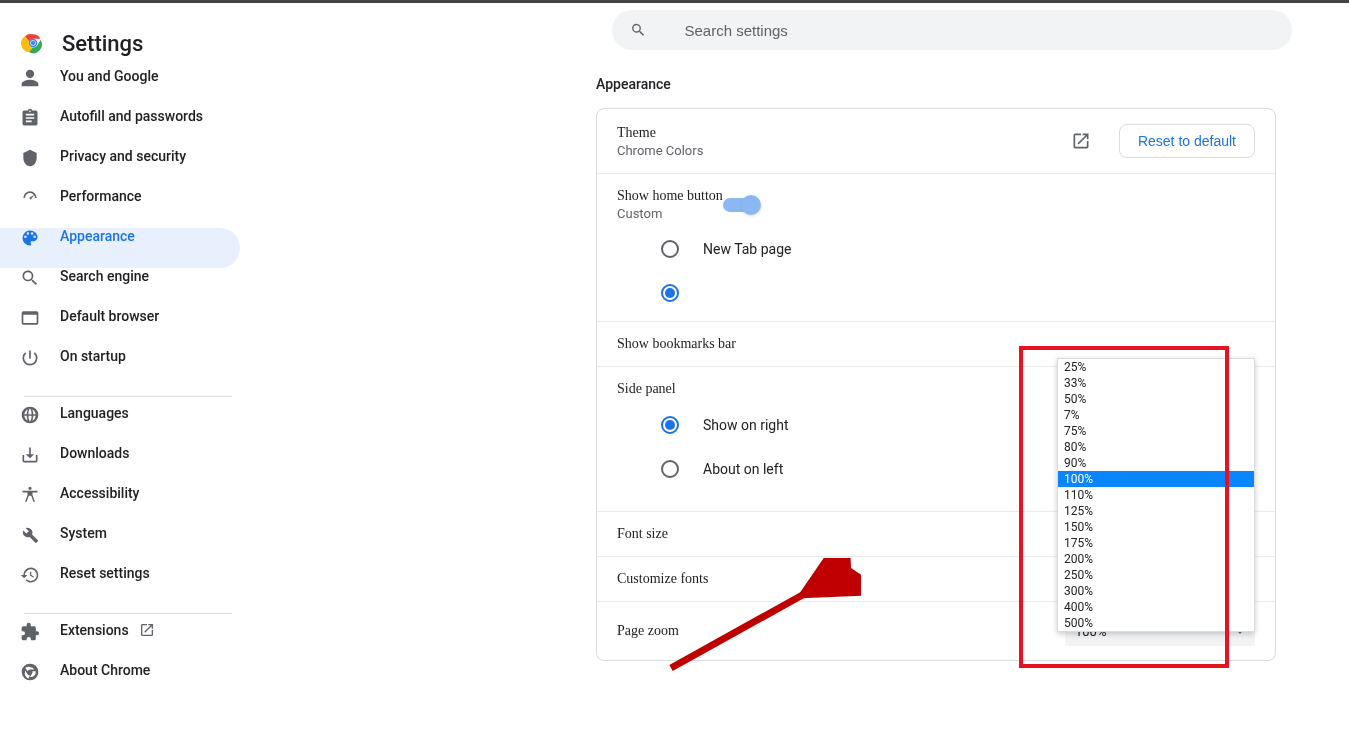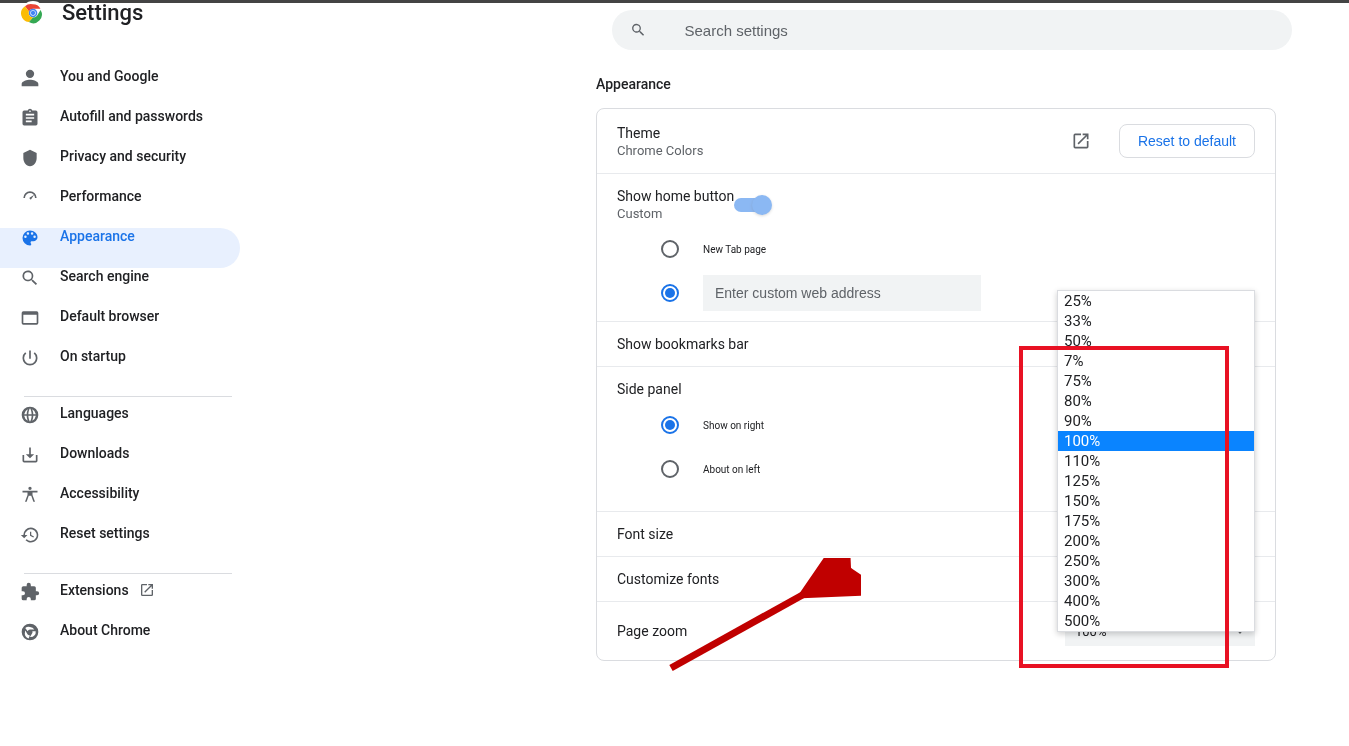--- a/index.html
+++ b/index.html
@@ -1,19 +1,19 @@
 <!DOCTYPE html>
 <html><head>
 <meta charset="utf-8">
 <style>
 * { box-sizing: border-box; margin: 0; padding: 0; }
 body { font-family: 'Segoe UI', Roboto, Arial, sans-serif; background: #fff; color: #202124; width: 1349px; height: 746px; overflow: hidden; position: relative; }
 body::before { content: ""; position: absolute; top: 0; left: 0; right: 0; height: 3px; background: #444; }
 
-.header { display: flex; align-items: flex-start; height: 56px; padding: 0 20px; position: relative; }
+.header { display: flex; align-items: flex-end; height: 56px; padding: 0 20px; position: relative; }
 .chrome-logo { width: 26px; height: 26px; margin-right: 16px; }
 .header-title { font-size: 22px; font-weight: 500; color: #202124; }
 .search-bar { position: absolute; left: 612px; top: 10px; width: 680px; height: 40px; background: #f1f3f4; border-radius: 20px; display: flex; align-items: center; padding: 0 18px; gap: 24px; }
 .search-bar svg { width: 18px; height: 18px; fill: #5f6368; }
 .search-bar input { border: none; background: transparent; outline: none; font-size: 15px; color: #5f6368; margin-left: 14px; width: 100%; }
 .search-bar input::placeholder { color: #5f6368; }
 
 .layout { display: flex; height: calc(100% - 56px); }
 .sidebar { width: 256px; padding-top: 12px; }
 .sidebar-item { display: flex; align-items: flex-start; height: 40px; padding-left: 20px; border-radius: 0 20px 20px 0; cursor: pointer; margin-right: 16px; }
@@ -25,44 +25,44 @@
 .sidebar-divider { height: 1px; background: #dadce0; margin: 8px 24px 8px 24px; }
 .sidebar-ext { display: flex; align-items: center; }
 .launch-icon { width: 16px; height: 16px; fill: #5f6368; margin-left: 10px; }
 
 .main { flex: 1; padding: 20px 40px 0 40px; position: relative; }
 .content { margin-left: 300px; width: 680px; }
 .section-title { font-size: 14px; font-weight: 500; color: #202124; margin-bottom: 16px; }
 .card { border: 1px solid #dadce0; border-radius: 8px; background: #fff; }
 .row { padding: 14px 20px; display: flex; align-items: center; justify-content: space-between; border-bottom: 1px solid #e8eaed; position: relative; }
 .row:last-child { border-bottom: none; }
-.row-text { font-size: 14px; color: #202124; }
+.row-text { font-size: 14px; color: #202124; font-family: Liberation Serif, serif; }
 .row-sub { font-size: 13px; color: #5f6368; margin-top: 2px; }
 .btn-outline { border: 1px solid #dadce0; background: #fff; color: #1a73e8; font-size: 14px; font-weight: 500; padding: 8px 18px; border-radius: 8px; cursor: pointer; }
 .open-icon-box { width: 36px; height: 36px; display: flex; align-items: center; justify-content: center; border-radius: 50%; cursor: pointer; }
 .open-icon-box svg { width: 20px; height: 20px; fill: #5f6368; }
 
 .radio-group { padding: 6px 0 6px 44px; }
 .radio-row { display: flex; align-items: center; height: 44px; }
 .radio { width: 18px; height: 18px; border: 2px solid #5f6368; border-radius: 50%; position: relative; }
 .radio.checked { border-color: #1a73e8; }
 .radio.checked::after { content: ""; position: absolute; width: 10px; height: 10px; background: #1a73e8; border-radius: 50%; top: 2px; left: 2px; }
-.radio-label { font-size: 10px; margin-left: 24px; color: #202124; }
+.radio-label { font-size: 14px; margin-left: 24px; color: #202124; }
 .address-input { margin-left: 24px; width: 278px; height: 36px; background: #f1f3f4; border: none; font-size: 14px; padding: 0 12px; outline: none; }
 .address-input::placeholder { color: #5f6368; }
 
 .toggle { width: 34px; height: 14px; background: #1a73e8; opacity: 0.5; border-radius: 7px; position: relative; }
 .toggle::after { content: ""; position: absolute; right: -4px; top: -3px; width: 20px; height: 20px; background: #1a73e8; border-radius: 50%; opacity: 1; box-shadow: 0 1px 3px rgba(0,0,0,0.3); }
 .toggle-wrap { opacity: 1; }
 
 .select-box { width: 190px; height: 30px; background: #f1f3f4; display: flex; align-items: center; justify-content: space-between; padding: 0 10px; font-size: 13px; color: #202124; cursor: pointer; }
 .select-box svg { width: 10px; height: 6px; fill: #5f6368; }
 
 .dropdown { position: absolute; right: 20px; bottom: 28px; width: 198px; background: #fff; border: 1px solid #dadce0; box-shadow: 0 2px 6px rgba(0,0,0,0.2); }
-.dropdown-option { font-size: 15px; padding: 1px 6px; cursor: pointer; }
+.dropdown-option { font-size: 12px; padding: 1px 6px; cursor: pointer; }
 .dropdown-option.selected { background: #0a84ff; color: #fff; }
 
 .annotation-box { position: absolute; border: 4px solid #e81123; pointer-events: none; }
 .arrow { position: absolute; pointer-events: none; }
 
 .row-actions { display: flex; align-items: center; gap: 20px; }
 </style>
 </head>
 <body>
 
@@ -153,20 +153,26 @@
           <span class="s-label">Downloads</span>
         </div>
         <div class="sidebar-item">
           <svg viewBox="0 0 24 24" class="s-icon">
             <path d="M12 2a2 2 0 1 1 0 4 2 2 0 0 1 0-4zm9 5H3v2h6v3l-3 8h2l2.5-7h3L16 20h2l-3-8V9h6V7z"></path>
           </svg>
           <span class="s-label">Accessibility</span>
         </div>
         <div class="sidebar-item">
           <svg viewBox="0 0 24 24" class="s-icon">
+            <path d="M22 19l-7.5-7.5a6 6 0 0 0-7.8-7.8l3.8 3.8-2.8 2.8-3.8-3.8a6 6 0 0 0 7.8 7.8L19 22l3-3z"></path>
+          </svg>
+          <span class="s-label">System</span>
+        </div>
+        <div class="sidebar-item">
+          <svg viewBox="0 0 24 24" class="s-icon">
             <path d="M13 3a9 9 0 0 0-9 9H1l4 4 4-4H6a7 7 0 1 1 2 5l-1.4 1.4A9 9 0 1 0 13 3zm-1 5v5l4 2 .8-1.3-3.3-1.7V8H12z"></path>
           </svg>
           <span class="s-label">Reset settings</span>
         </div>
       </div>
     <div class="sidebar-divider"></div>
     <div id="sb-footer">
         <div class="sidebar-item">
           <svg viewBox="0 0 24 24" class="s-icon">
             <path d="M20.5 11H19V7a2 2 0 0 0-2-2h-4V3.5a2.5 2.5 0 0 0-5 0V5H4a2 2 0 0 0-2 2v4h1.5a2.5 2.5 0 0 1 0 5H2v4a2 2 0 0 0 2 2h4v-1.5a2.5 2.5 0 0 1 5 0V22h4a2 2 0 0 0 2-2v-4h1.5a2.5 2.5 0 0 0 0-5z"></path>
@@ -217,21 +223,20 @@
                 <div class="toggle"></div>
               </div>
           </div>
           <div class="radio-group">
             <div class="radio-row">
               <div class="radio"></div>
               <span class="radio-label">New Tab page</span>
             </div>
             <div class="radio-row">
               <div class="radio checked"></div>
-              <input class="address-input" type="text" placeholder="Enter custom web address" style="">
             </div>
           </div>
         </div>
 
         <div class="row">
           <div class="row-text">Show bookmarks bar</div>
         </div>
 
         <div class="row" style="flex-direction:column; align-items:stretch;">
           <div class="row-text">Side panel</div>

